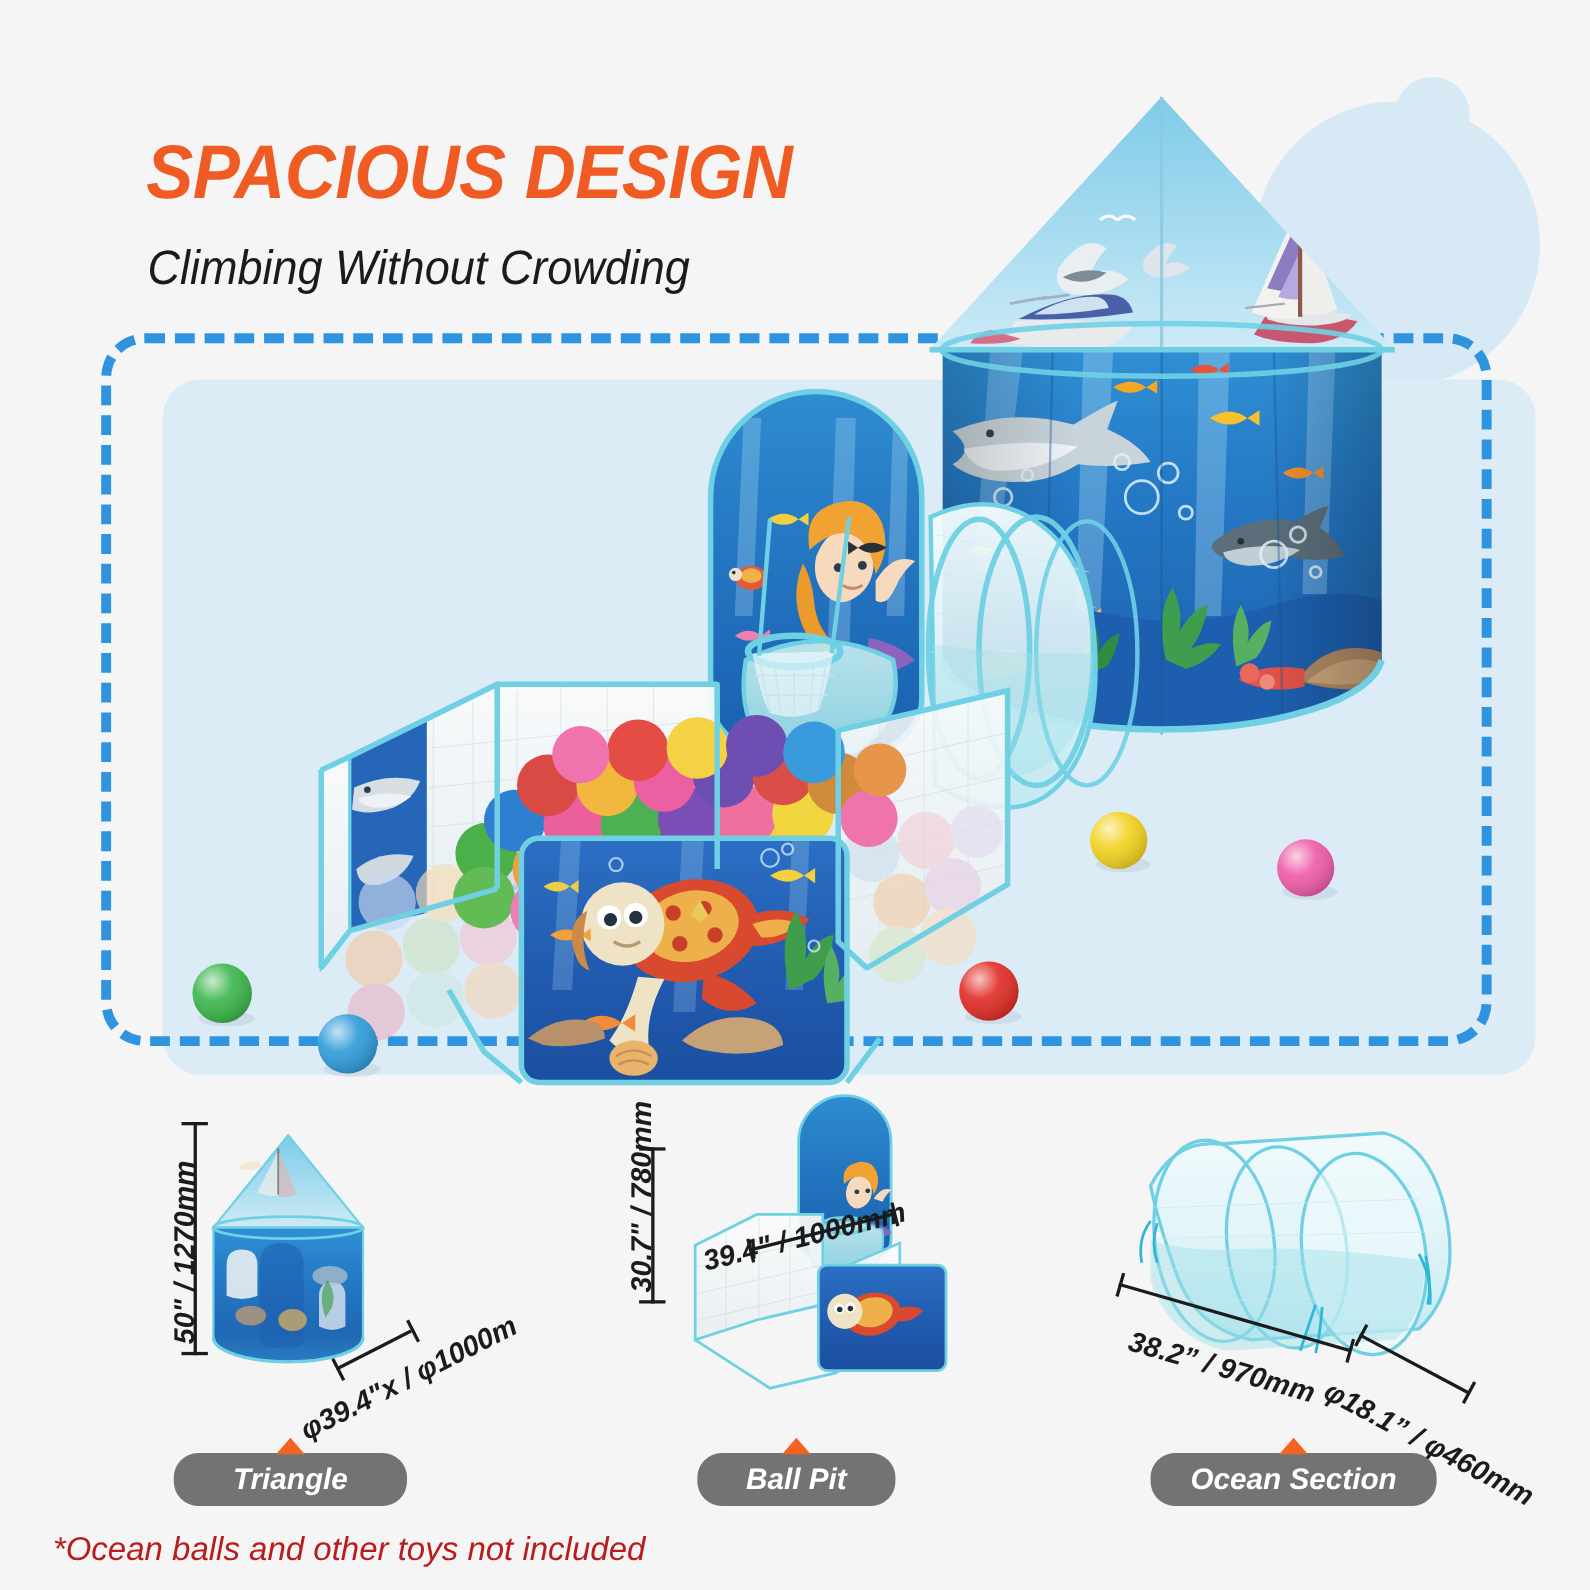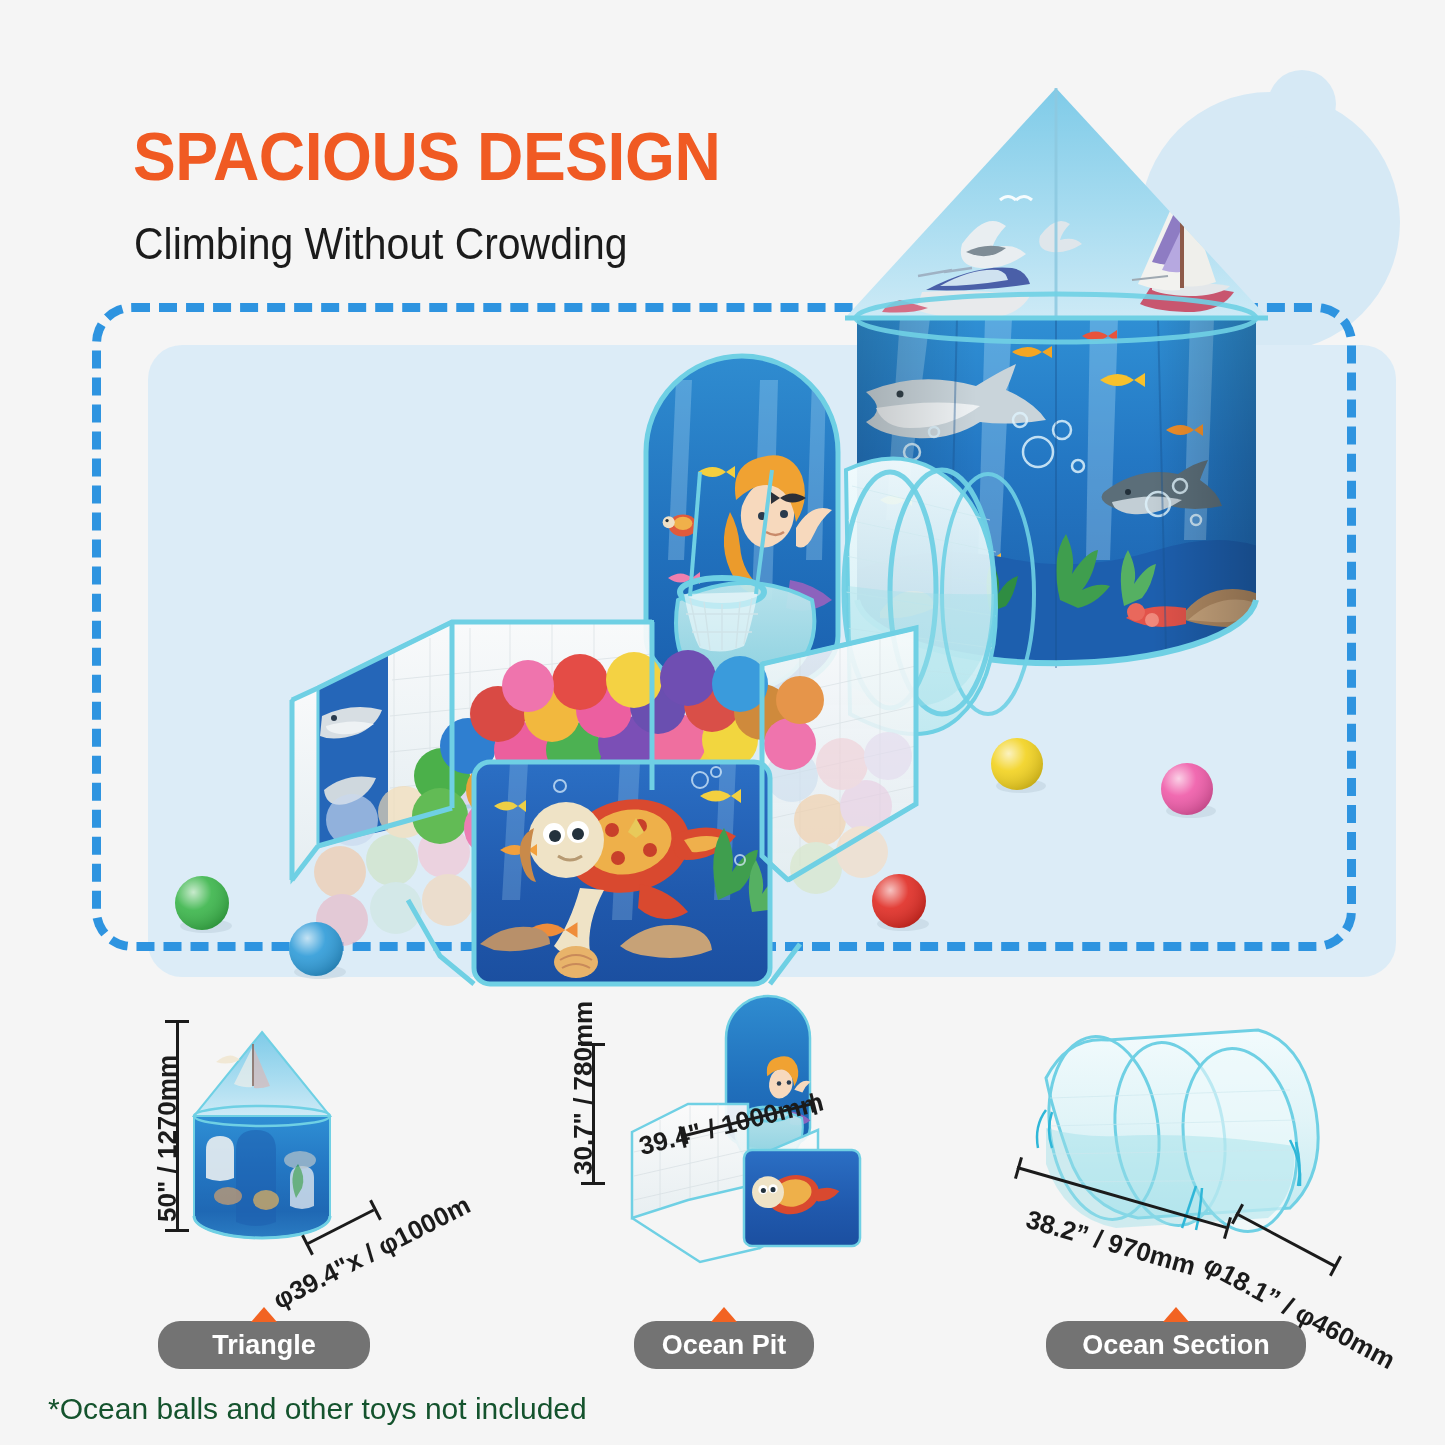--- a/index.html
+++ b/index.html
@@ -12,20 +12,21 @@
     background: #f5f5f5;
     font-family: "Liberation Sans", sans-serif;
     overflow: hidden;
     position: relative;
   }
   .page {
     position: absolute;
     inset: 0;
     width: 1445px;
     height: 1445px;
+    font-style: italic;
   }
 
   
   .deco-circle {
     position: absolute;
     border-radius: 50%;
     background: #d6e9f5;
   }
   #deco-big   { left: 1140px; top:  92px; width: 260px; height: 260px; }
   #deco-small { left: 1268px; top:  70px; width:  68px; height:  68px; }
@@ -141,21 +142,21 @@
     border-right: 13px solid transparent;
     border-bottom: 15px solid #f26322;
   }
 
   
   #footnote {
     position: absolute;
     left: 48px;
     top: 1392px;
     font-size: 30px;
-    color: #14532d;
+    color: #b91c1c;
     white-space: nowrap;
   }
 </style>
 </head>
 <body>
 
 <div class="page">
 
   <div class="deco-circle" id="deco-big"></div>
   <div class="deco-circle" id="deco-small"></div>
@@ -753,21 +754,21 @@
     <div class="cap-v" style="left:1334px; top:1255px; transform:rotate(28deg);"></div>
     <div class="dim-text" style="left:1213px; top:1249px; transform:rotate(28deg);">φ18.1” / φ460mm</div>
   </div>
 
   <div class="badge" style="left:158px; top:1321px; width:212px;">
     <span class="notch"></span>
     <span>Triangle</span>
   </div>
   <div class="badge" style="left:634px; top:1321px; width:180px;">
     <span class="notch"></span>
-    <span>Ocean Pit</span>
+    <span>Ball Pit</span>
   </div>
   <div class="badge" style="left:1046px; top:1321px; width:260px;">
     <span class="notch"></span>
     <span>Ocean Section</span>
   </div>
 
   <div id="footnote">*Ocean balls and other toys not included</div>
 
 </div>
 

